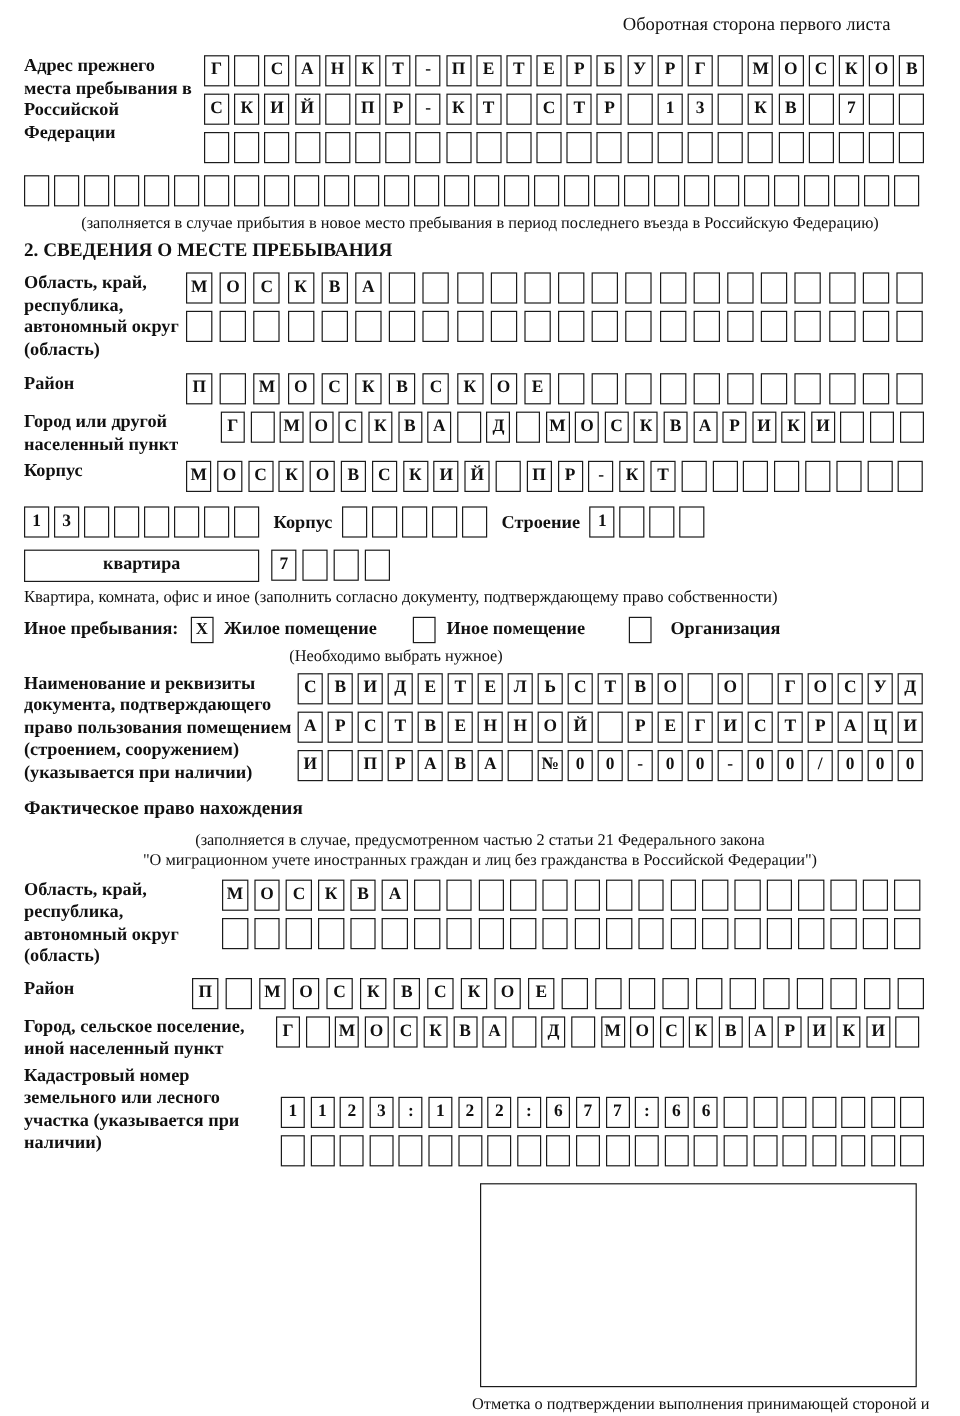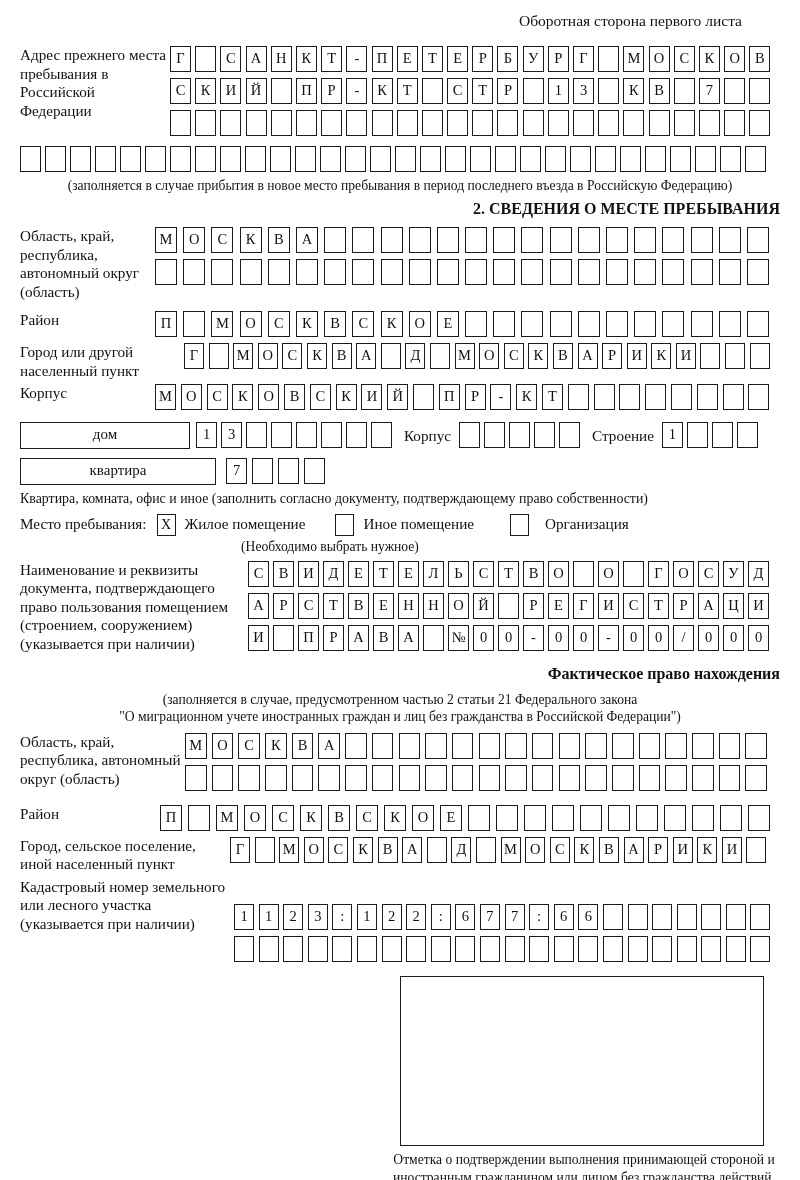--- a/index.html
+++ b/index.html
@@ -1,28 +1,28 @@
 <!DOCTYPE html>
 <html><head>
 <meta charset="utf-8">
 <style>
   html,body{margin:0;padding:0;background:#fff;}
   body{width:800px;height:1180px;overflow:hidden;color:#111;
        font-family:"Liberation Serif","DejaVu Serif",serif;}
   .page{box-sizing:border-box;width:800px;height:840px;padding:12px 20px 0 20px;position:relative;}
   .hdr{text-align:right;padding-right:38px;font-size:15.5px;margin-bottom:16px;}
-  .frow{display:flex;align-items:flex-start;}
+  .frow{display:flex;align-items:flex-start;font-weight:bold;}
   .lbl{font-size:15.2px;line-height:1.22;flex:none;}
   .cells{white-space:nowrap;height:27px;margin-bottom:5px;}
   .cell{display:inline-block;box-sizing:border-box;width:var(--cw,21px);height:26px;
         margin-right:var(--cm,4px);border:1.8px solid #1b1b1b;text-align:center;
         font-size:14.5px;line-height:22px;vertical-align:top;background:#fff;}
   .note{text-align:center;font-size:13.6px;margin:0 0 5px;line-height:1.25;}
   .lnote{text-align:left;font-size:13.9px;margin:0 0 5px;line-height:1.25;}
-  .sect{text-align:right;font-weight:bold;font-size:16px;margin:4px 0 9px;}
+  .sect{text-align:left;font-weight:bold;font-size:16px;margin:4px 0 9px;}
   .boxlbl{box-sizing:border-box;border:1.8px solid #1b1b1b;height:27px;text-align:center;
           font-size:15px;line-height:23px;flex:none;background:#fff;}
   .inline-lbl{font-size:15.2px;padding:0 8px;line-height:27px;flex:none;}
   .chk{display:inline-block;box-sizing:border-box;width:19px;height:22px;border:1.8px solid #1b1b1b;
        text-align:center;font-size:14px;line-height:19px;vertical-align:middle;flex:none;}
   .stamp-box{box-sizing:border-box;border:1.8px solid #1b1b1b;width:364px;height:170px;
              margin-left:380px;margin-top:8px;}
   .stamp-caption{width:404px;margin-left:362px;text-align:center;font-size:13.6px;
                  line-height:1.32;margin-top:5px;}
   .mt4{margin-top:4px}.mt6{margin-top:6px}.mt8{margin-top:8px}.mt10{margin-top:10px}
@@ -64,36 +64,35 @@
     <div class="lbl" style="width:164px">Город или другой населенный пункт</div>
     <div class="cells" style="--cw:20px;--cm:4.6px"><span class="cell">Г</span><span class="cell"></span><span class="cell">М</span><span class="cell">О</span><span class="cell">С</span><span class="cell">К</span><span class="cell">В</span><span class="cell">А</span><span class="cell"></span><span class="cell">Д</span><span class="cell"></span><span class="cell">М</span><span class="cell">О</span><span class="cell">С</span><span class="cell">К</span><span class="cell">В</span><span class="cell">А</span><span class="cell">Р</span><span class="cell">И</span><span class="cell">К</span><span class="cell">И</span><span class="cell"></span><span class="cell"></span><span class="cell"></span></div>
   </div>
 
   <div class="frow mt4">
     <div class="lbl" style="width:135px">Корпус</div>
     <div class="cells" style="--cw:21px;--cm:4.8px"><span class="cell">М</span><span class="cell">О</span><span class="cell">С</span><span class="cell">К</span><span class="cell">О</span><span class="cell">В</span><span class="cell">С</span><span class="cell">К</span><span class="cell">И</span><span class="cell">Й</span><span class="cell"></span><span class="cell">П</span><span class="cell">Р</span><span class="cell">-</span><span class="cell">К</span><span class="cell">Т</span><span class="cell"></span><span class="cell"></span><span class="cell"></span><span class="cell"></span><span class="cell"></span><span class="cell"></span><span class="cell"></span><span class="cell"></span></div>
   </div>
 
   <div class="frow mt6">
-    <div class="boxlbl" style="width:170px;margin-right:6px">дом</div>
     <div class="cells" style="--cw:21px;--cm:4px"><span class="cell">1</span><span class="cell">3</span><span class="cell"></span><span class="cell"></span><span class="cell"></span><span class="cell"></span><span class="cell"></span><span class="cell"></span></div>
     <div class="inline-lbl">Корпус</div>
     <div class="cells" style="--cw:21px;--cm:4px"><span class="cell"></span><span class="cell"></span><span class="cell"></span><span class="cell"></span><span class="cell"></span></div>
     <div class="inline-lbl">Строение</div>
     <div class="cells" style="--cw:21px;--cm:4px"><span class="cell">1</span><span class="cell"></span><span class="cell"></span><span class="cell"></span></div>
   </div>
 
   <div class="frow mt4">
     <div class="boxlbl" style="width:196px;margin-right:10px">квартира</div>
     <div class="cells" style="--cw:21px;--cm:5px"><span class="cell">7</span><span class="cell"></span><span class="cell"></span><span class="cell"></span></div>
   </div>
   <div class="lnote">Квартира, комната, офис и иное (заполнить согласно документу, подтверждающему право собственности)</div>
 
   <div class="frow mt6" style="align-items:center">
-    <div class="lbl">Место пребывания:</div>
+    <div class="lbl">Иное пребывания:</div>
     <span class="chk" style="margin-left:10px">X</span>
     <div class="lbl" style="margin-left:9px">Жилое помещение</div>
     <span class="chk" style="margin-left:30px"></span>
     <div class="lbl" style="margin-left:9px">Иное помещение</div>
     <span class="chk" style="margin-left:36px"></span>
     <div class="lbl" style="margin-left:16px">Организация</div>
   </div>
   <div class="note" style="width:620px;margin-top:3px">(Необходимо выбрать нужное)</div>
 
   <div class="frow mt4">

